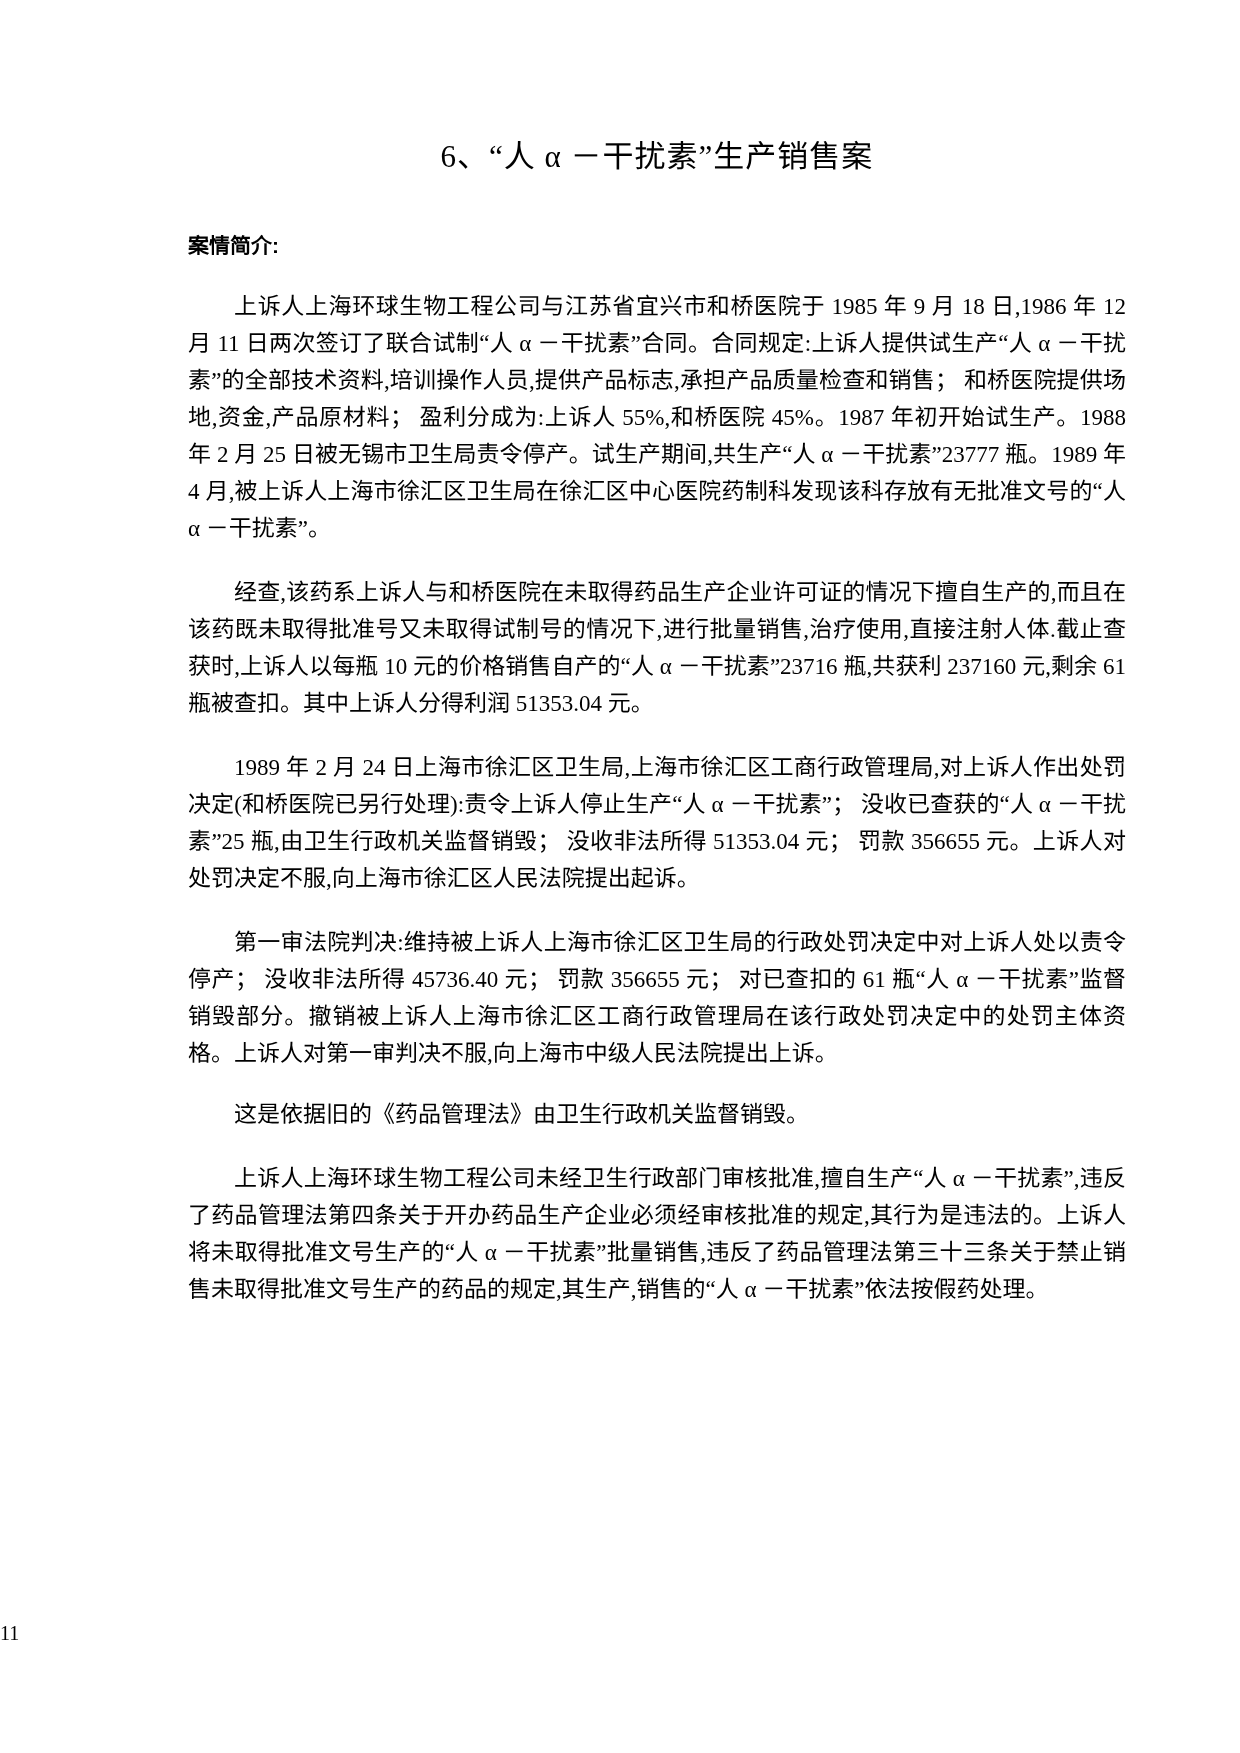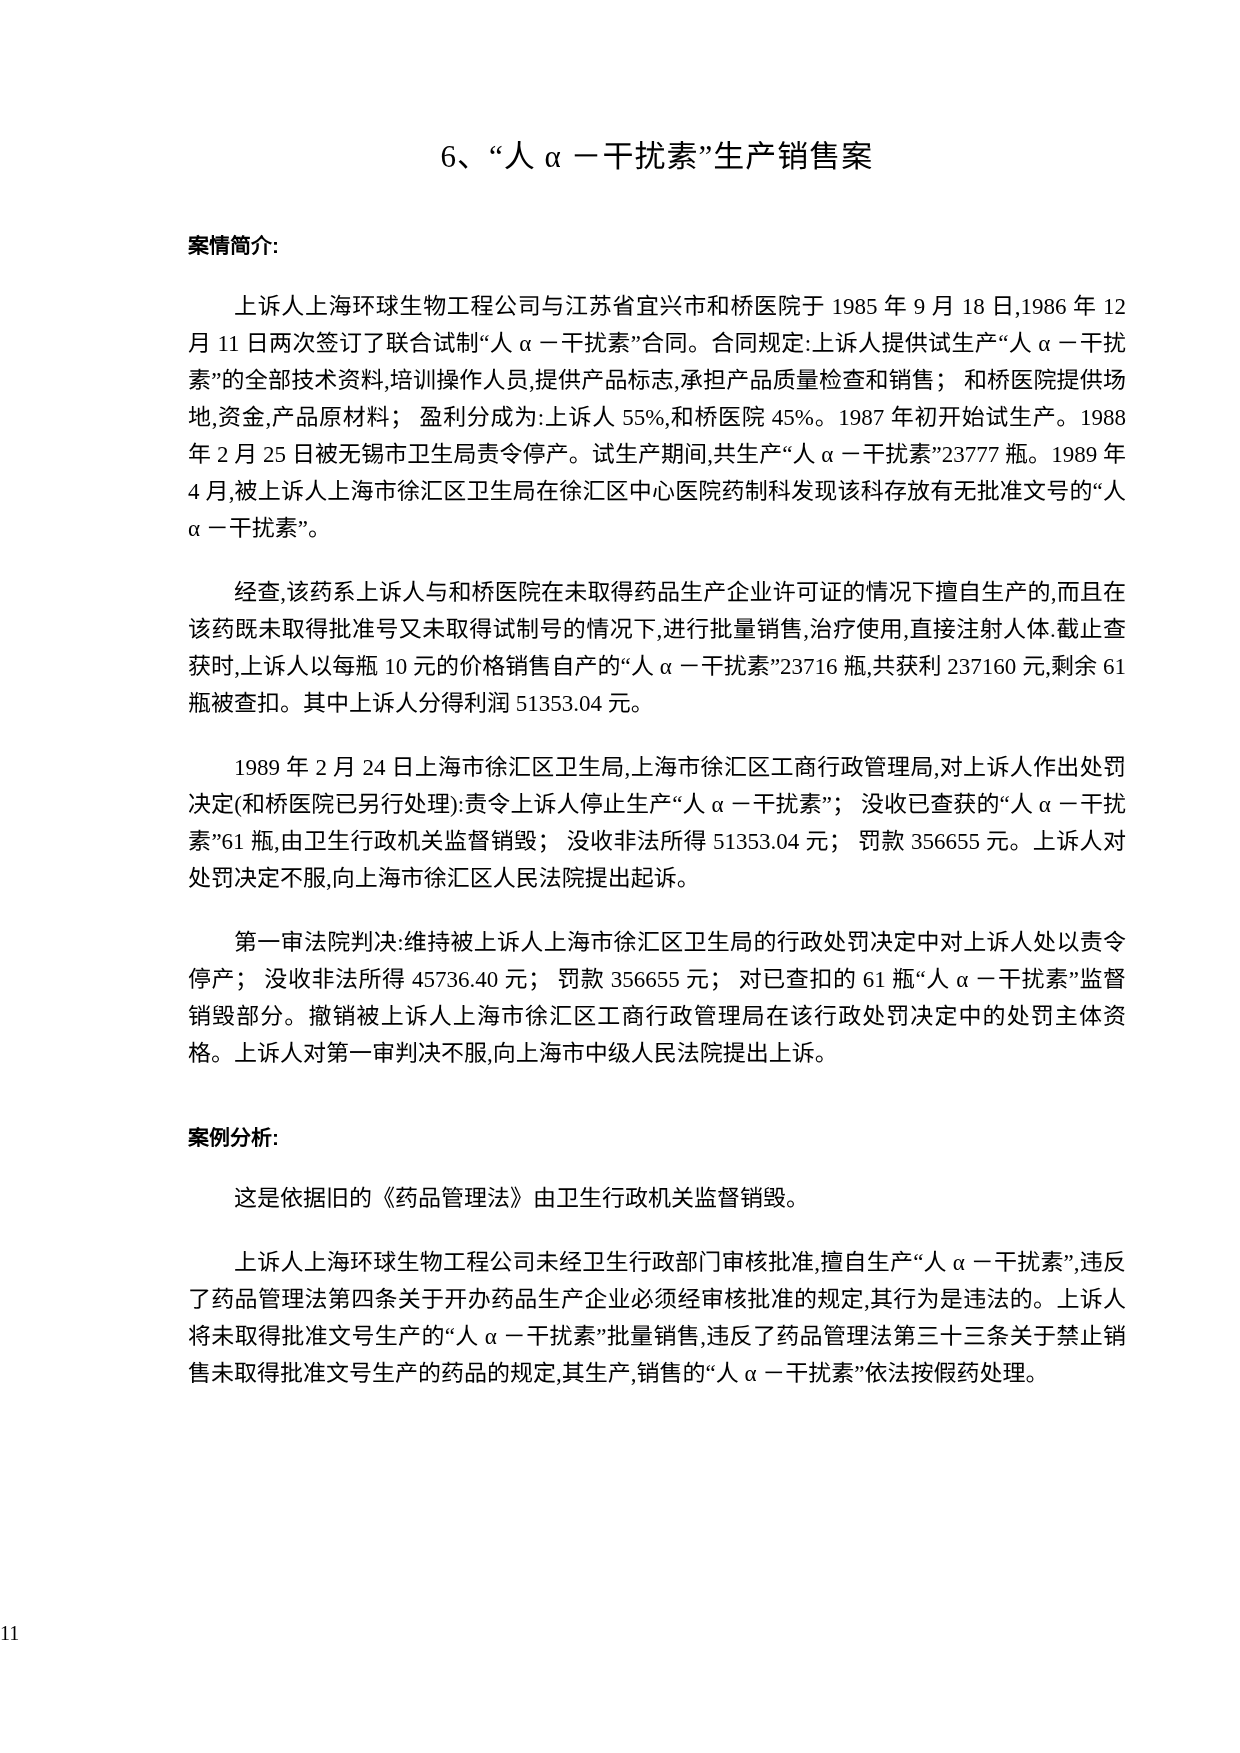--- a/index.html
+++ b/index.html
@@ -56,25 +56,24 @@
 <div class="page">
 
   <h1 class="doc-title">6、“人 α －干扰素”生产销售案</h1>
 
   <h2 class="section-heading">案情简介:</h2>
 
   <p class="body-para first-after-heading">上诉人上海环球生物工程公司与江苏省宜兴市和桥医院于 1985 年 9 月 18 日,1986 年 12 月 11 日两次签订了联合试制“人 α －干扰素”合同。合同规定:上诉人提供试生产“人 α －干扰素”的全部技术资料,培训操作人员,提供产品标志,承担产品质量检查和销售； 和桥医院提供场地,资金,产品原材料； 盈利分成为:上诉人 55%,和桥医院 45%。1987 年初开始试生产。1988 年 2 月 25 日被无锡市卫生局责令停产。试生产期间,共生产“人 α －干扰素”23777 瓶。1989 年 4 月,被上诉人上海市徐汇区卫生局在徐汇区中心医院药制科发现该科存放有无批准文号的“人 α －干扰素”。</p>
 
   <p class="body-para">经查,该药系上诉人与和桥医院在未取得药品生产企业许可证的情况下擅自生产的,而且在该药既未取得批准号又未取得试制号的情况下,进行批量销售,治疗使用,直接注射人体.截止查获时,上诉人以每瓶 10 元的价格销售自产的“人 α －干扰素”23716 瓶,共获利 237160 元,剩余 61 瓶被查扣。其中上诉人分得利润 51353.04 元。</p>
 
-  <p class="body-para">1989 年 2 月 24 日上海市徐汇区卫生局,上海市徐汇区工商行政管理局,对上诉人作出处罚决定(和桥医院已另行处理):责令上诉人停止生产“人 α －干扰素”； 没收已查获的“人 α －干扰素”61 瓶,由卫生行政机关监督销毁； 没收非法所得 51353.04 元； 罚款 356655 元。上诉人对处罚决定不服,向上海市徐汇区人民法院提出起诉。</p>
+  <p class="body-para">1989 年 2 月 24 日上海市徐汇区卫生局,上海市徐汇区工商行政管理局,对上诉人作出处罚决定(和桥医院已另行处理):责令上诉人停止生产“人 α －干扰素”； 没收已查获的“人 α －干扰素”25 瓶,由卫生行政机关监督销毁； 没收非法所得 51353.04 元； 罚款 356655 元。上诉人对处罚决定不服,向上海市徐汇区人民法院提出起诉。</p>
 
   <p class="body-para">第一审法院判决:维持被上诉人上海市徐汇区卫生局的行政处罚决定中对上诉人处以责令停产； 没收非法所得 45736.40 元； 罚款 356655 元； 对已查扣的 61 瓶“人 α －干扰素”监督销毁部分。撤销被上诉人上海市徐汇区工商行政管理局在该行政处罚决定中的处罚主体资格。上诉人对第一审判决不服,向上海市中级人民法院提出上诉。</p>
 
-  <h2 class="section-heading">案例分析:</h2>
 
   <p class="body-para first-after-heading">这是依据旧的《药品管理法》由卫生行政机关监督销毁。</p>
 
   <p class="body-para">上诉人上海环球生物工程公司未经卫生行政部门审核批准,擅自生产“人 α －干扰素”,违反了药品管理法第四条关于开办药品生产企业必须经审核批准的规定,其行为是违法的。上诉人将未取得批准文号生产的“人 α －干扰素”批量销售,违反了药品管理法第三十三条关于禁止销售未取得批准文号生产的药品的规定,其生产,销售的“人 α －干扰素”依法按假药处理。</p>
 
   <div class="page-number">11</div>
 
 </div>
 
 </body></html>

